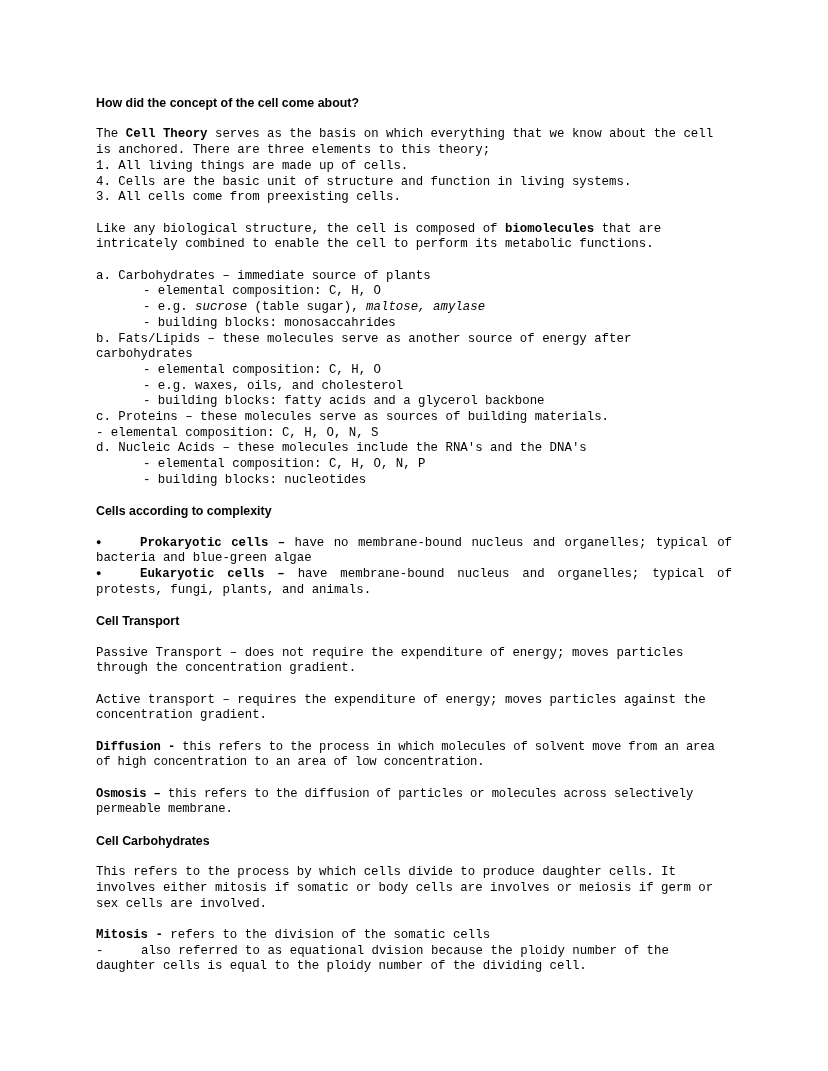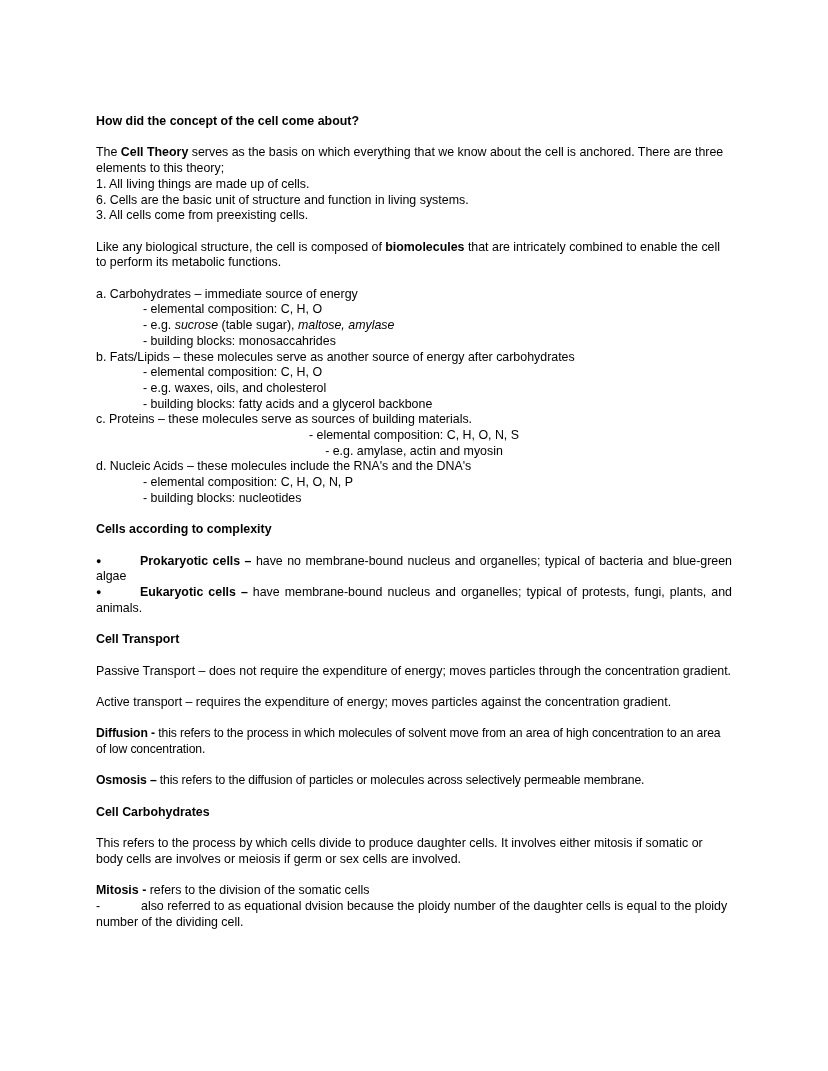--- a/index.html
+++ b/index.html
@@ -17,44 +17,45 @@
   #page {
     position: relative;
     width: 828px;
     height: 1071px;
     background: #ffffff;
     overflow: hidden;
   }
   #doc {
     position: absolute;
     left: 96px;
-    top: 114px;
+    top: 96px;
     width: 636px;
   }
   .blk {
     font-size: 12.4px;
     line-height: 15.7px;
     margin: 0 0 15.7px 0;
     text-align: left;
+    font-family: Liberation Mono, monospace;
   }
   .blk.tight {
     margin-bottom: 0;
   }
   .h {
     font-size: 12.4px;
     line-height: 15.7px;
     font-weight: bold;
     margin: 0 0 15.7px 0;
   }
   b, .b { font-weight: bold; }
   i, .i { font-style: italic; }
 
   
   .ind1 { padding-left: 47px; }
-  .ind0 { padding-left: 0; text-align: center; }
+  .ind0 { padding-left: 0; }
 
   
   .bullet-row {
     position: relative;
     font-size: 12.4px;
     line-height: 15.7px;
     text-align: justify;
     margin: 0;
   }
   .bullet-row .glyph {
@@ -98,48 +99,47 @@
 <div id="page">
   <div id="doc">
 
     <div class="h">How did the concept of the cell come about?</div>
 
     <div class="blk tight">
       <span>The </span><b>Cell Theory</b><span> serves as the basis on which everything that we know about the cell is anchored. There are three elements to this theory;</span>
     </div>
     <div class="blk">
       <div>1. All living things are made up of cells.</div>
-      <div>6. Cells are the basic unit of structure and function in living systems.</div>
+      <div>4. Cells are the basic unit of structure and function in living systems.</div>
       <div>3. All cells come from preexisting cells.</div>
     </div>
 
     <div class="blk">
       <span>Like any biological structure, the cell is composed of </span><b>biomolecules</b><span> that are intricately combined to enable the cell to perform its metabolic functions.</span>
     </div>
 
     <div class="blk lines">
 
       <div>
-        <div>a. Carbohydrates – immediate source of energy</div>
+        <div>a. Carbohydrates – immediate source of plants</div>
         <div class="ind1">- elemental composition: C, H, O</div>
         <div class="ind1"><span>- e.g. </span><i>sucrose</i><span> (table sugar), </span><i>maltose, amylase</i></div>
         <div class="ind1">- building blocks: monosaccahrides</div>
       </div>
 
       <div>
         <div>b. Fats/Lipids – these molecules serve as another source of energy after carbohydrates</div>
         <div class="ind1">- elemental composition: C, H, O</div>
         <div class="ind1">- e.g. waxes, oils, and cholesterol</div>
         <div class="ind1">- building blocks: fatty acids and a glycerol backbone</div>
       </div>
 
       <div>
         <div>c. Proteins – these molecules serve as sources of building materials.</div>
         <div class="ind0">- elemental composition: C, H, O, N, S</div>
-        <div class="ind0">- e.g. amylase, actin and myosin</div>
       </div>
 
       <div>
         <div>d. Nucleic Acids – these molecules include the RNA's and the DNA's</div>
         <div class="ind1">-  elemental composition: C, H, O, N, P</div>
         <div class="ind1">- building blocks: nucleotides</div>
       </div>
 
     </div>
 

